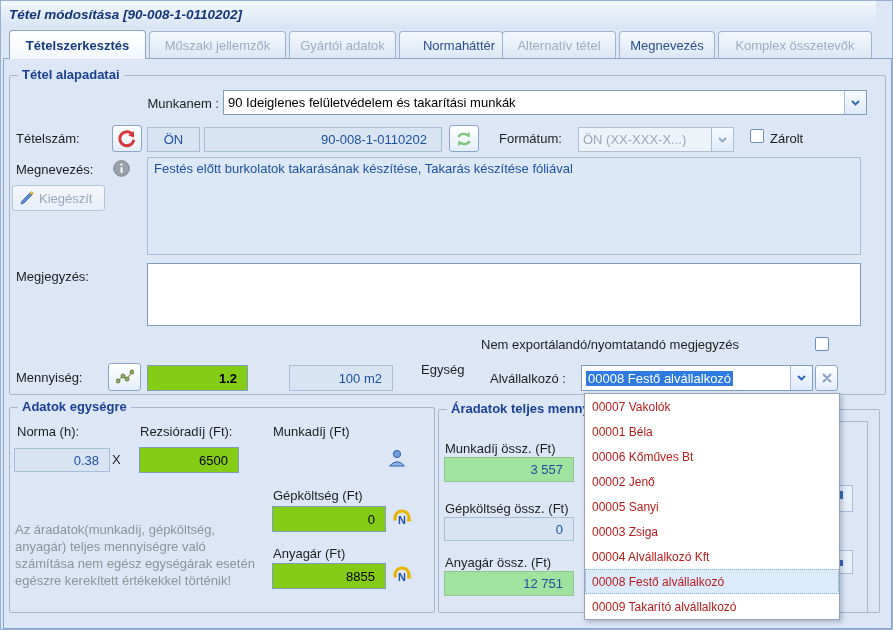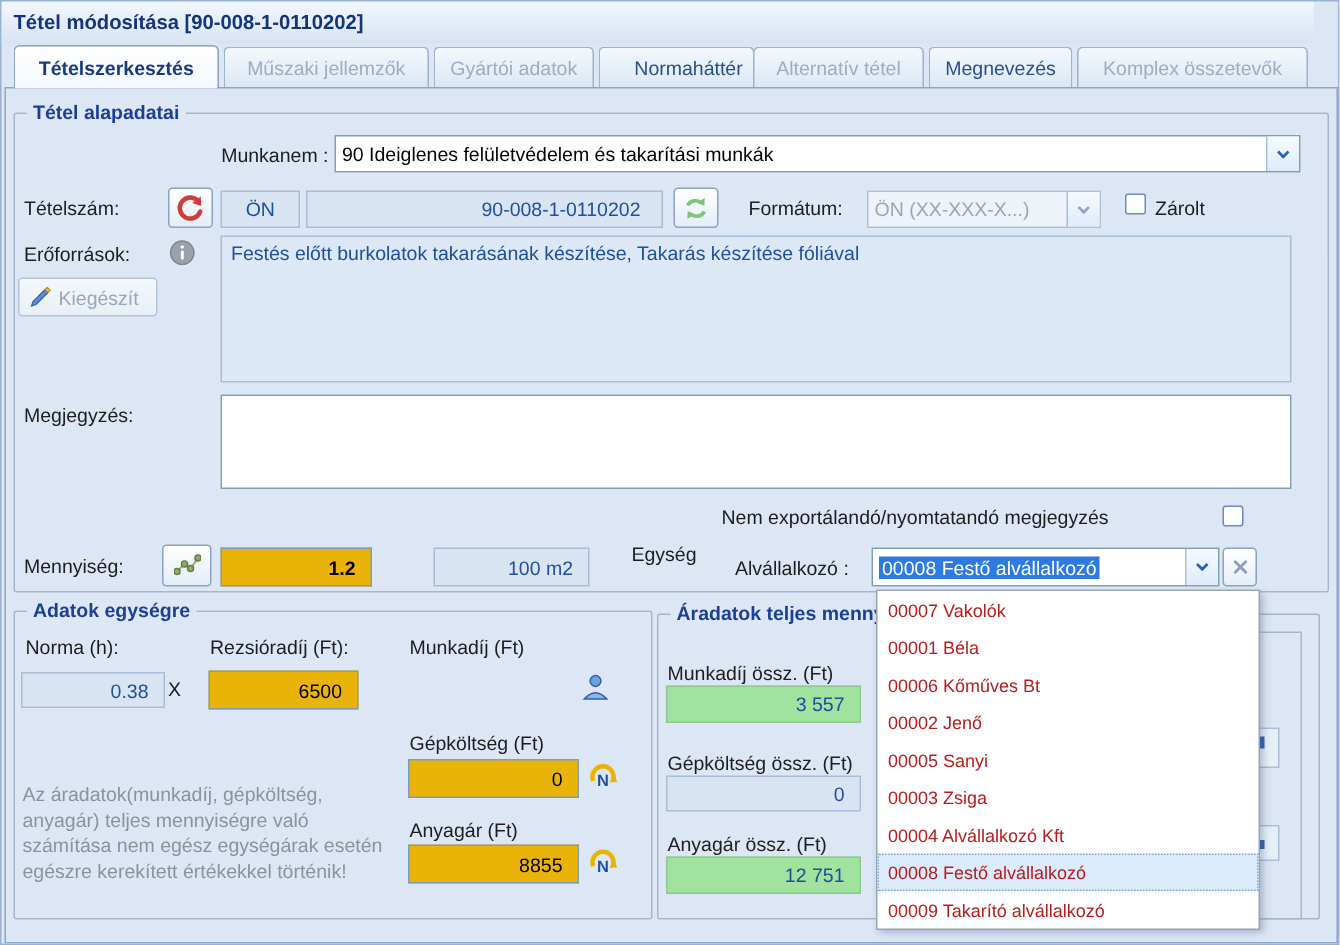--- a/index.html
+++ b/index.html
@@ -1,35 +1,35 @@
 <!DOCTYPE html>
 <html><head>
 <meta charset="utf-8">
 <style>
   html,body{margin:0;padding:0;background:#eef2f8;}
   .window{position:relative;width:893px;height:630px;background:#dce6f5;border:1px solid #98b1d4;
           box-sizing:border-box;font-family:"Liberation Sans",sans-serif;overflow:hidden;}
-  .titlebar{position:absolute;left:0;top:0;right:16px;height:28px;background:linear-gradient(#f2f7fd,#d8e3f3);}
+  .titlebar{position:absolute;left:0;top:0;right:16px;height:28px;background:linear-gradient(#f2f7fd,#d8e3f3);font-style:italic;}
   .title-text{position:absolute;left:8px;top:6px;font-size:13.5px;font-weight:bold;color:#15357a;white-space:nowrap;}
   .tab{position:absolute;top:30px;height:27px;border:1px solid #9db3cf;border-bottom:none;border-radius:4px 4px 0 0;
        background:linear-gradient(#f4f8fd,#dce7f4);display:flex;align-items:center;justify-content:center;
        font-size:13px;color:#2a4f8e;box-sizing:border-box;z-index:3;}
   .tab.active{top:29px;height:29px;background:linear-gradient(#ffffff,#f3f8fe);font-weight:bold;color:#173a80;
        z-index:10;border-color:#8aa4c4;}
   .tab.disabled{color:#9fabbe;}
   .panel{position:absolute;left:2px;top:57px;width:889px;height:571px;background:#dce6f5;
          border:1px solid #8ba6c7;box-sizing:border-box;z-index:0;}
   .group{position:absolute;border:1px solid #a9b6c9;border-radius:2px;box-sizing:border-box;z-index:1;}
   .legend{position:absolute;top:-9px;left:8px;background:#dce6f5;padding:0 4px;font-size:13px;font-weight:bold;
           color:#1a3f94;white-space:nowrap;}
   .lbl{position:absolute;font-size:13px;color:#1d1d1d;white-space:nowrap;z-index:2;}
   .note{position:absolute;font-size:13px;color:#8d9299;line-height:17px;z-index:2;}
   .field{position:absolute;box-sizing:border-box;background:#d9e4f3;border:1px solid #a9bdd6;color:#1e4fa0;
          font-size:13px;display:flex;align-items:center;z-index:2;}
-  .field.white{background:#eab308;border-color:#7f9db9;color:#000;}
+  .field.white{background:#84cc16;border-color:#7f9db9;color:#000;}
   .field.green{background:#9fe39f;border-color:#92c492;}
   .field.area{align-items:flex-start;padding:3px 6px;background:#dde8f6;}
   .right{justify-content:flex-end;padding-right:10px;}
   .center{justify-content:center;}
   .btn{position:absolute;box-sizing:border-box;border:1px solid #8aa4c4;border-radius:3px;
        background:linear-gradient(#ffffff,#e4edf8);display:flex;align-items:center;justify-content:center;
        z-index:2;gap:4px;}
   .btn.disabled{border-color:#b7c4d5;background:linear-gradient(#f4f7fb,#e9eff7);}
   .btn.disabled span{color:#9aa6b8;}
   .btn span{font-size:13px;color:#333;}
@@ -121,21 +121,21 @@
     <span class="text">ÖN (XX-XXX-X...)</span>
     <span class="arrow">
       <svg width="9" height="6" viewBox="0 0 9 6">
           <path d="M1 1l3.5 3.5L8 1" fill="none" stroke="#93a7c2" stroke-width="1.8"></path>
         </svg>
     </span>
   </div>
   <span class="checkbox" style="left:749px;top:128px;"></span>
   <span class="lbl" style="left:769px;top:130px;">Zárolt</span>
 
-  <span class="lbl" style="left:15px;top:161px;">Erőforrások:</span>
+  <span class="lbl" style="left:15px;top:161px;">Megnevezés:</span>
   <span class="icon-abs" style="left:112px;top:159px;">
     <svg width="17" height="17" viewBox="0 0 17 17">
         <circle cx="8.5" cy="8.5" r="7.8" fill="#9aa1ab" stroke="#7d858f"></circle>
         <rect x="7.6" y="7" width="1.9" height="6" rx="0.9" fill="#fff"></rect>
         <circle cx="8.5" cy="4.6" r="1.15" fill="#fff"></circle>
       </svg>
   </span>
   <div class="btn disabled" style="left:11px;top:184px;width:93px;height:26px;justify-content:flex-start;padding-left:6px;">
     <svg width="16" height="16" viewBox="0 0 16 16">
         <path d="M2 14 L5 13 L13 5 L11 3 L3 11 Z" fill="#5b8ed6" stroke="#35609f" stroke-width="0.8"></path>

